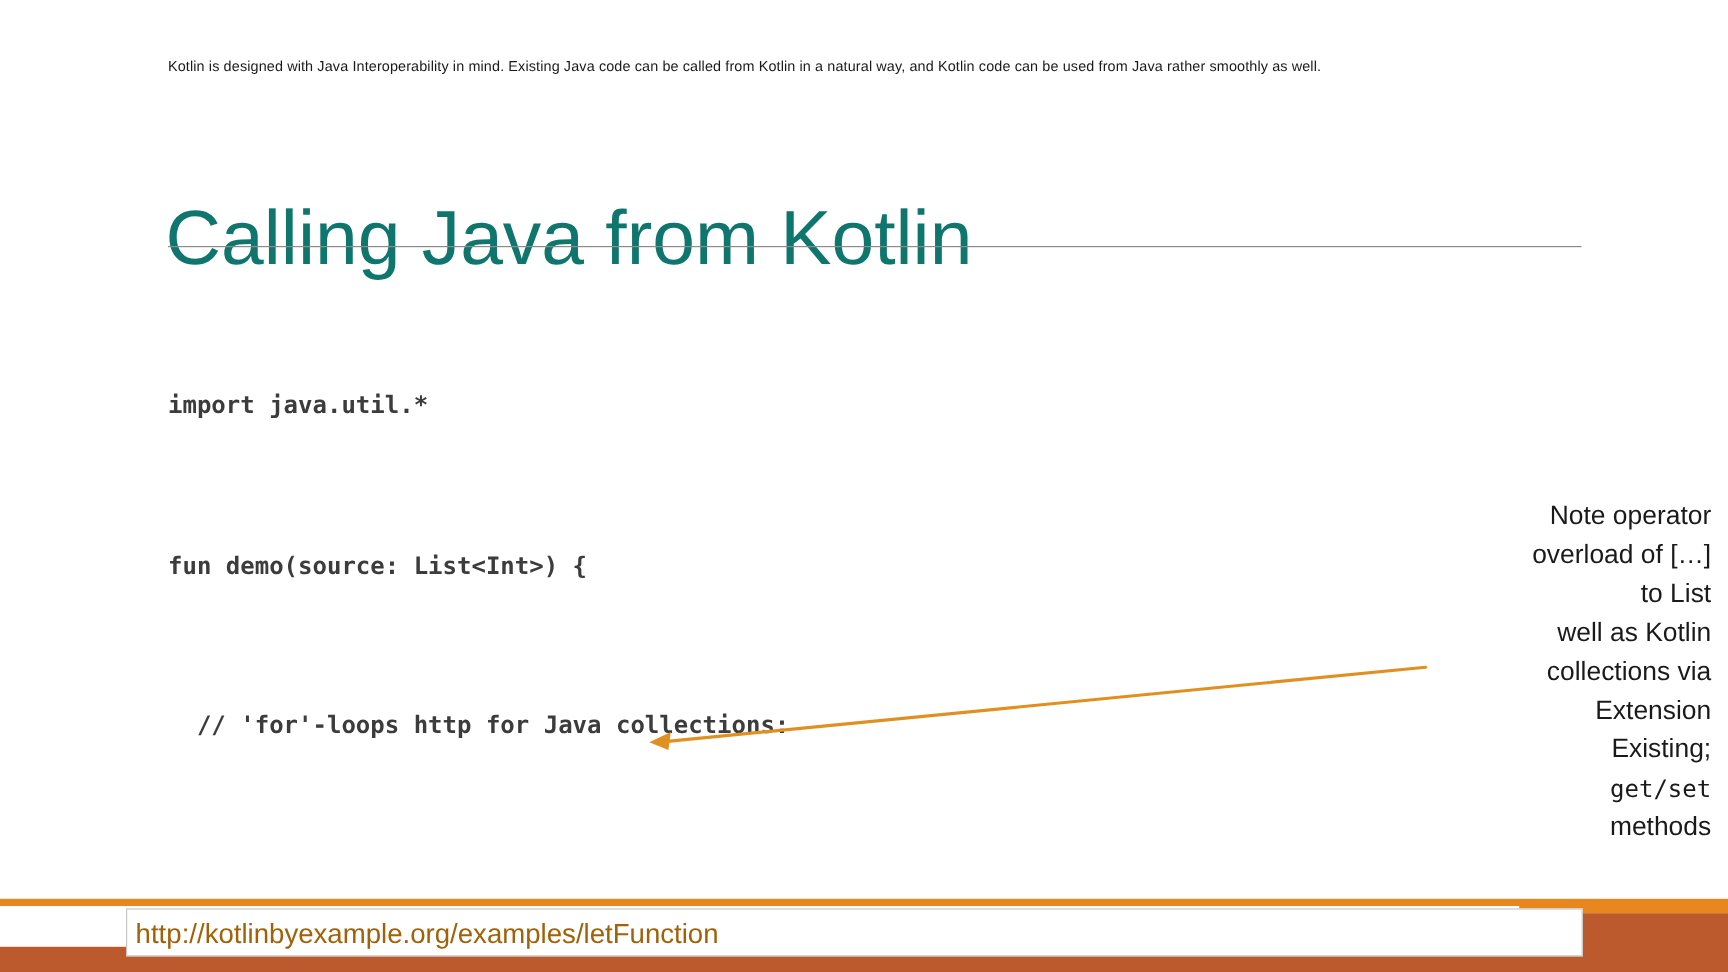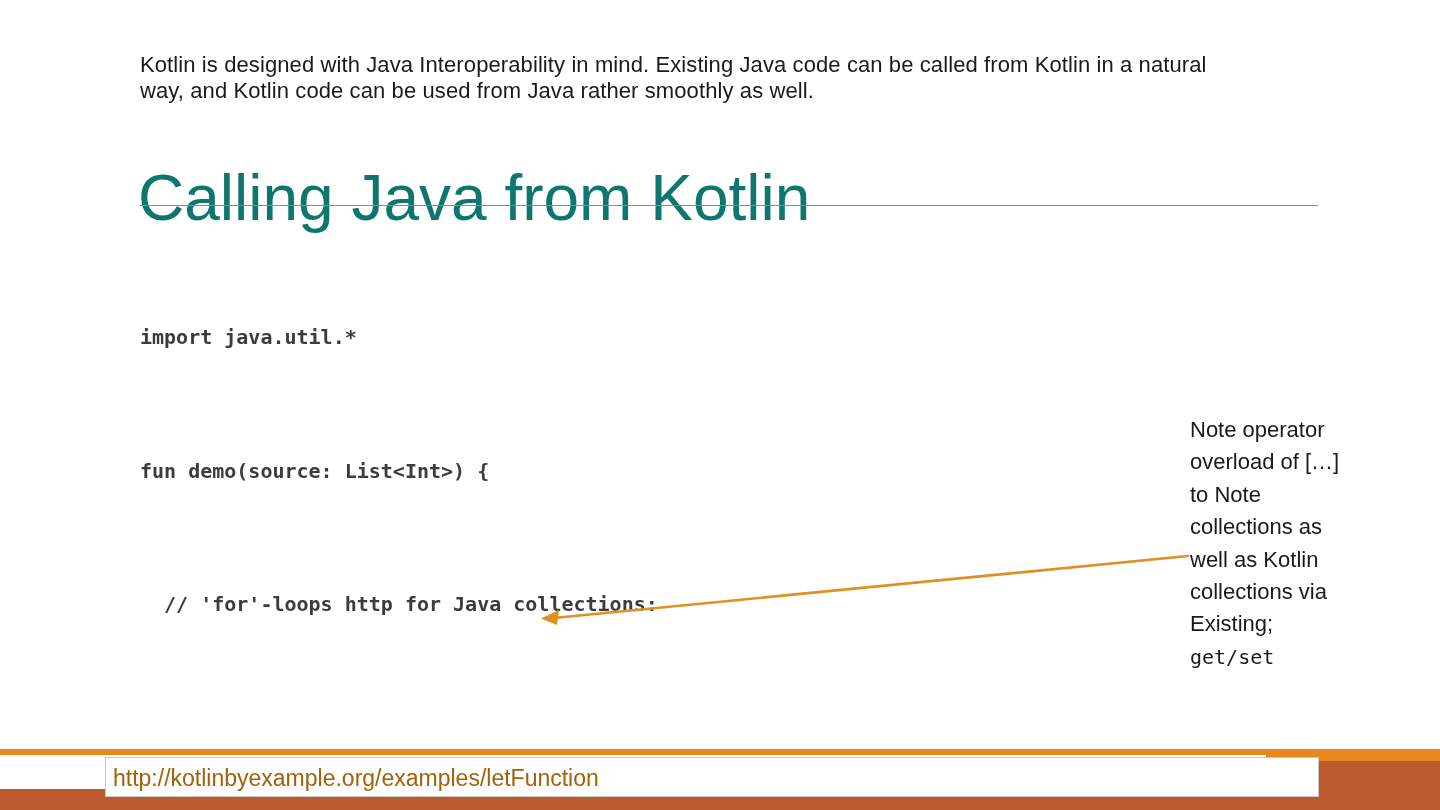--- a/index.html
+++ b/index.html
@@ -19,21 +19,21 @@
     background: #ffffff;
     overflow: hidden;
   }
 
   
   #intro {
     position: absolute;
     left: 140px;
     top: 30px;
     width: 1070px;
-    font-size: 22px;
+    font-size: 12px;
     line-height: 26px;
     color: #1a1a1a;
     letter-spacing: 0.1px;
   }
 
   
   #title {
     position: absolute;
     left: 138px;
     top: 112px;
@@ -129,20 +129,21 @@
 
   
   #note {
     position: absolute;
     left: 1190px;
     top: 414px;
     width: 236px;
     font-size: 22px;
     line-height: 32.4px;
     color: #1a1a1a;
+    text-align: right;
   }
   #note .nl { display: block; white-space: nowrap; }
   #note .mono {
     font-family: "DejaVu Sans Mono", "Liberation Mono", monospace;
     font-size: 20px;
   }
 </style>
 </head>
 <body>
 
@@ -176,21 +177,22 @@
   <div id="bar-bright"></div>
   <div id="bar-dark"></div>
   <div id="white-panel"></div>
 
   <div id="url-box"></div>
   <div id="url-text">http://kotlinbyexample.org/examples/letFunction</div>
 
   <div id="note">
     <span class="nl">Note operator</span>
     <span class="nl">overload of […]</span>
-    <span class="nl">to Note</span>
-    <span class="nl">collections as</span>
+    <span class="nl">to List</span>
     <span class="nl">well as Kotlin</span>
     <span class="nl">collections via</span>
+    <span class="nl">Extension</span>
     <span class="nl">Existing;</span>
     <span class="nl mono">get/set</span>
+    <span class="nl">methods</span>
   </div>
 
 </div>
 
 </body></html>

